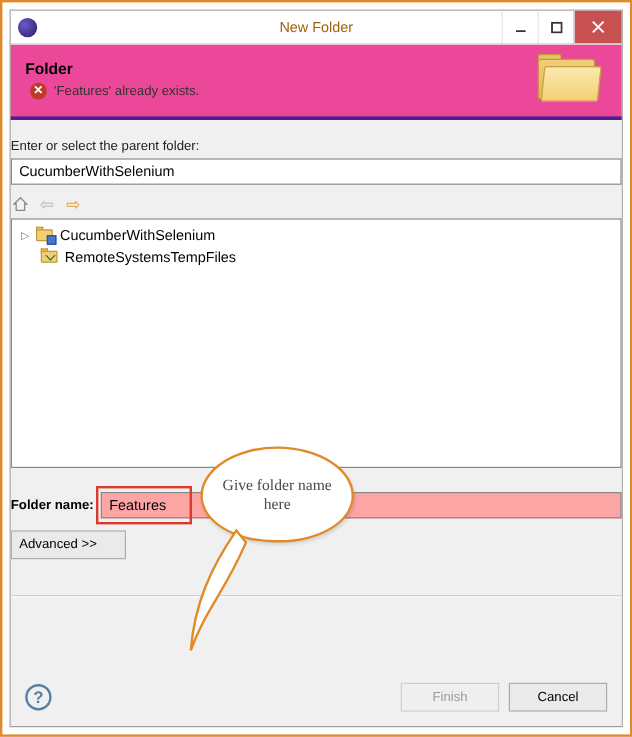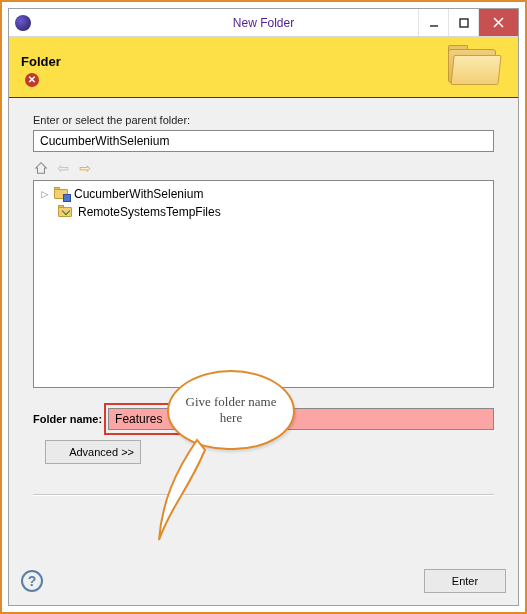--- a/index.html
+++ b/index.html
@@ -34,21 +34,21 @@
     width: 16px; height: 16px;
     margin-left: 6px;
     border-radius: 50%;
     background: radial-gradient(circle at 35% 35%, #6a5acd 0%, #3b2e7e 70%, #1a1340 100%);
   }
   .titlebar .title {
     position: absolute;
     left: 0; right: 0;
     text-align: center;
     font-size: 12px;
-    color: #4c1d95;
+    color: #a16207;
     pointer-events: none;
   }
   .winbtns {
     margin-left: auto;
     display: flex;
     height: 100%;
   }
   .winbtn {
     width: 30px;
     display: flex;
@@ -59,25 +59,25 @@
     border-left: 1px solid #e4e4e4;
   }
   .winbtn.close {
     background: #c75050;
     color: #fff;
     width: 40px;
     font-size: 14px;
   }
   
   .header {
-    background: #fde047;
+    background: #ec4899;
     padding: 8px 12px 10px 12px;
-    border-bottom: 1px solid #4c1d95;
-    display: flex;
-    align-items: flex-end;
+    border-bottom: 3px solid #4c1d95;
+    display: flex;
+    align-items: center;
   }
   .header-left { flex: 1; }
   .header-title {
     font-size: 13px;
     font-weight: bold;
     margin-bottom: 4px;
   }
   .header-msg {
     display: flex;
     align-items: center;
@@ -124,21 +124,21 @@
     width: 48px; height: 30px;
     background: linear-gradient(#fce9b0,#f2cf73);
     border: 1px solid #caa045;
     border-radius: 2px;
     transform: skewX(-6deg);
   }
   
   .content {
     flex: 1;
     background: #f0f0f0;
-    padding: 10px 24px;
+    padding: 10px 0;
     display: flex;
     flex-direction: column;
     position: relative;
   }
   .lbl { font-size: 11px; color: #222; margin: 6px 0 4px 0; }
   .text-input {
     width: 100%;
     height: 22px;
     border: 1px solid #888;
     background: #fff;
@@ -248,23 +248,22 @@
     pointer-events: none;
   }
   .adv-btn {
     margin-top: 10px;
     width: 96px;
     height: 24px;
     background: #eaeaea;
     border: 1px solid #adadad;
     font-family: inherit;
     font-size: 11px;
-    text-align: right;
+    text-align: left;
     cursor: pointer;
-    margin-left: 12px;
   }
   .divider {
     margin-top: 30px;
     height: 1px;
     border-top: 1px solid #c9c9c9;
     border-bottom: 1px solid #fff;
   }
   .footer {
     display: flex;
     align-items: center;
@@ -355,20 +354,21 @@
           </svg>
       </div>
     </div>
   </div>
 
   <div class="header">
     <div class="header-left">
       <div class="header-title">Folder</div>
       <div class="header-msg">
         <div class="err-icon">✕</div>
+        <span>'Features' already exists.</span>
       </div>
     </div>
     <div class="folder-big">
       <div class="folder-tab"></div>
       <div class="folder-back"></div>
       <div class="folder-front"></div>
     </div>
   </div>
 
   <div class="content">
@@ -425,16 +425,17 @@
       <svg class="tail" viewBox="0 0 60 120">
         <path d="M40 18 C 18 50, 5 80, 2 118 C 14 84, 30 70, 48 28 Z" fill="#fff" stroke="#e08a2a" stroke-width="2"></path>
       </svg>
     </div>
 
   </div>
 
   <div class="footer">
     <div class="help">?</div>
     <div class="spacer"></div>
-    <button class="dlg-btn">Enter</button>
+    <button class="dlg-btn disabled">Finish</button>
+    <button class="dlg-btn">Cancel</button>
   </div>
 
 </div>
 
 </body></html>

